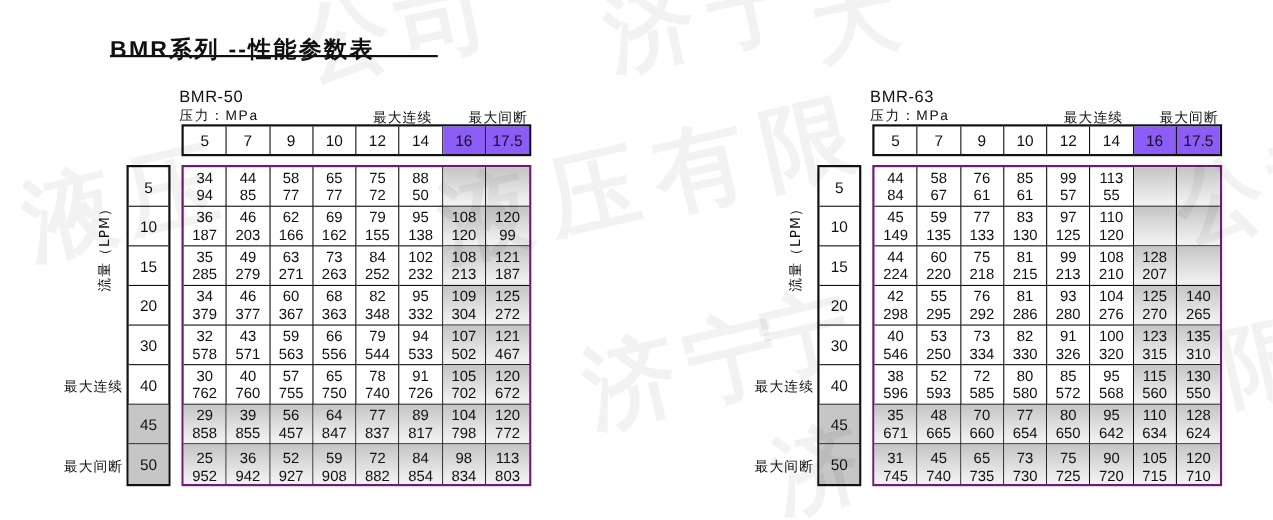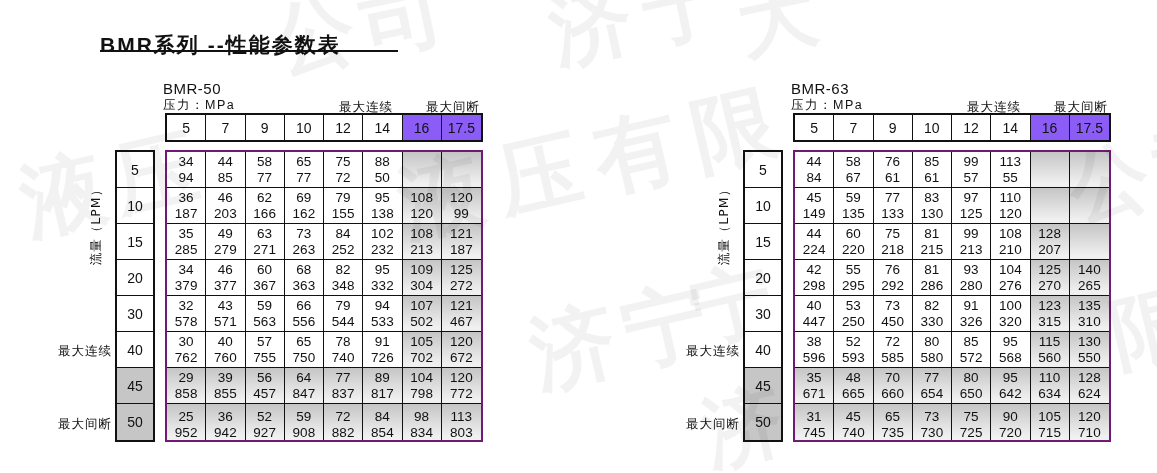--- a/index.html
+++ b/index.html
@@ -514,29 +514,29 @@
       <div class="dcell shade">
         <div>125</div>
         <div>270</div>
       </div>
       <div class="dcell shade lc">
         <div>140</div>
         <div>265</div>
       </div>
       <div class="dcell">
         <div>40</div>
-        <div>447</div>
+        <div>546</div>
       </div>
       <div class="dcell">
         <div>53</div>
         <div>250</div>
       </div>
       <div class="dcell">
         <div>73</div>
-        <div>450</div>
+        <div>334</div>
       </div>
       <div class="dcell">
         <div>82</div>
         <div>330</div>
       </div>
       <div class="dcell">
         <div>91</div>
         <div>326</div>
       </div>
       <div class="dcell">

